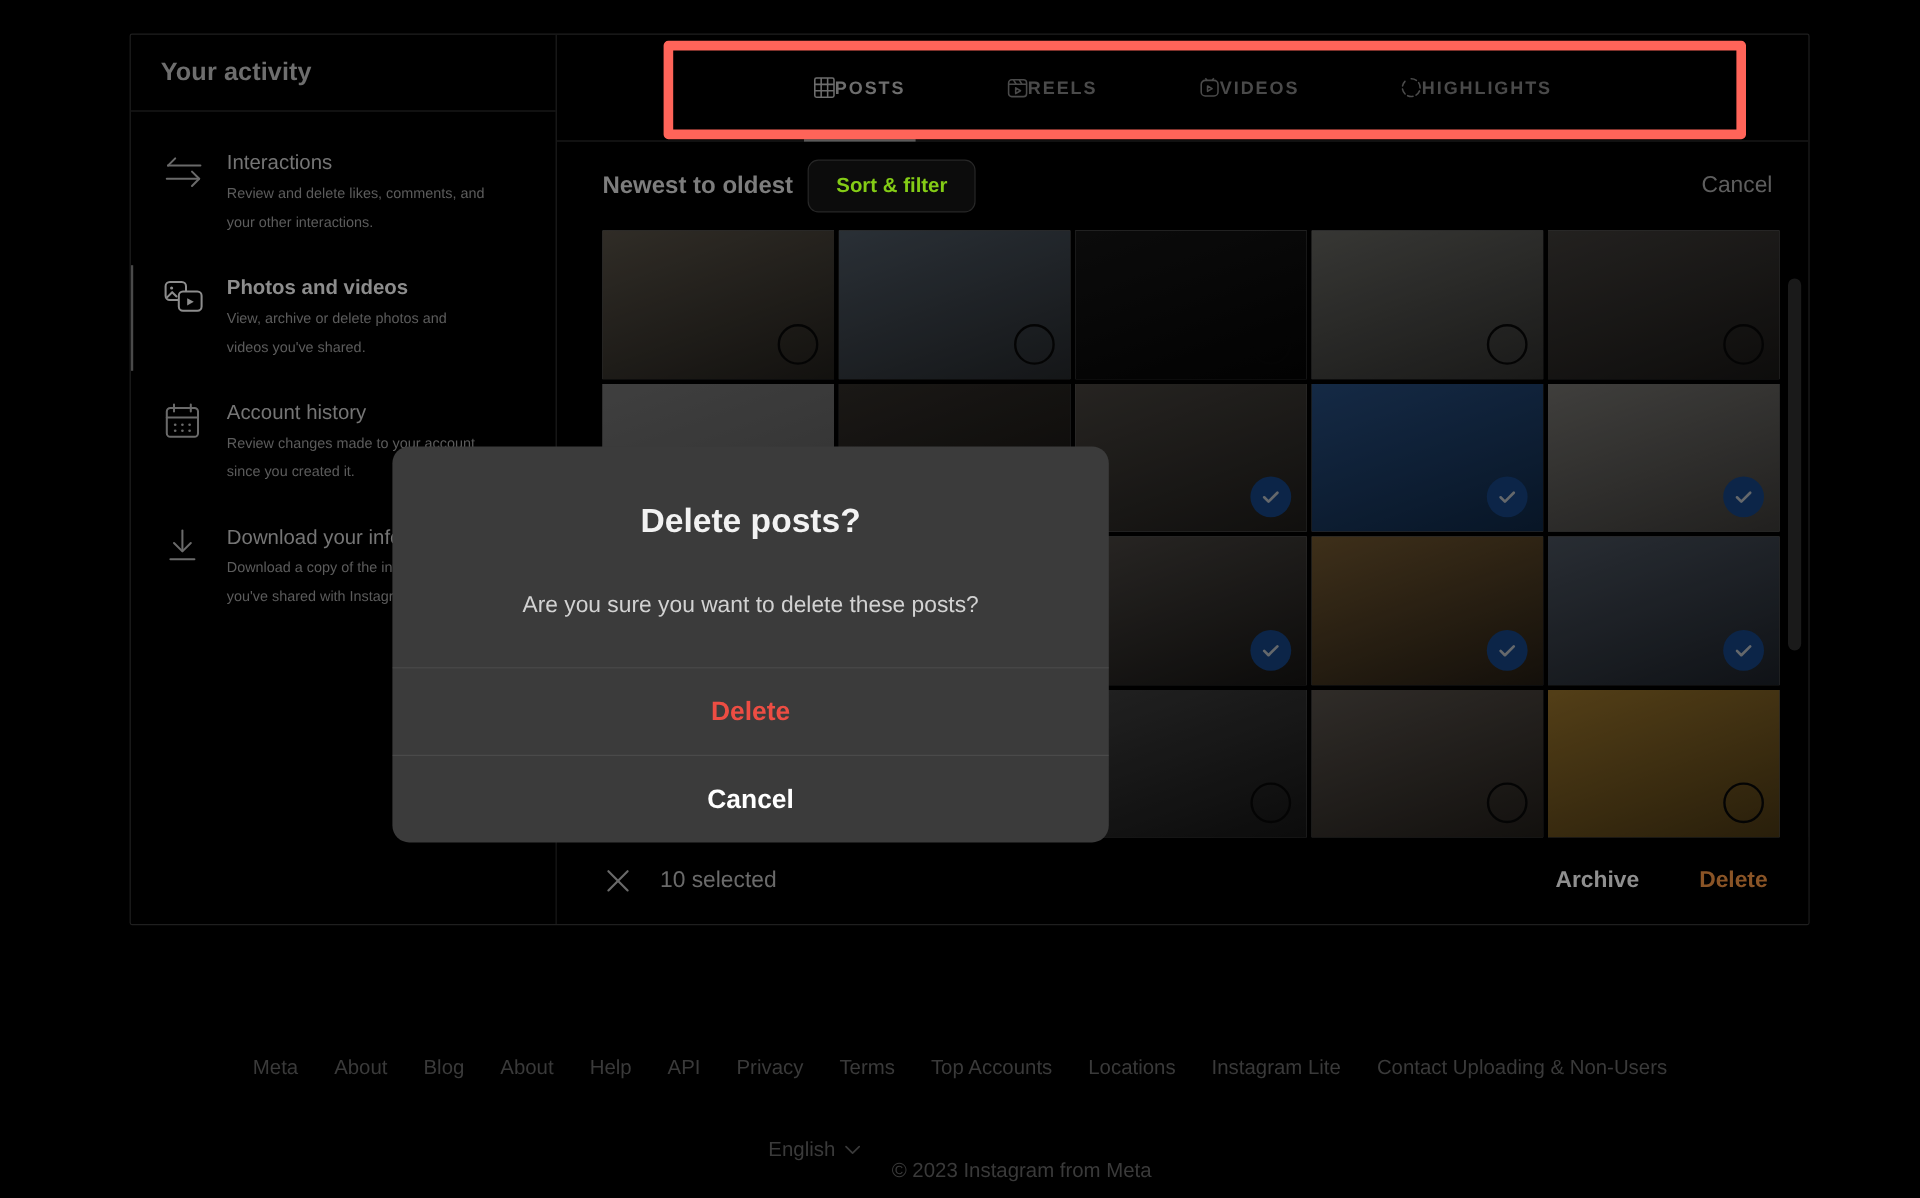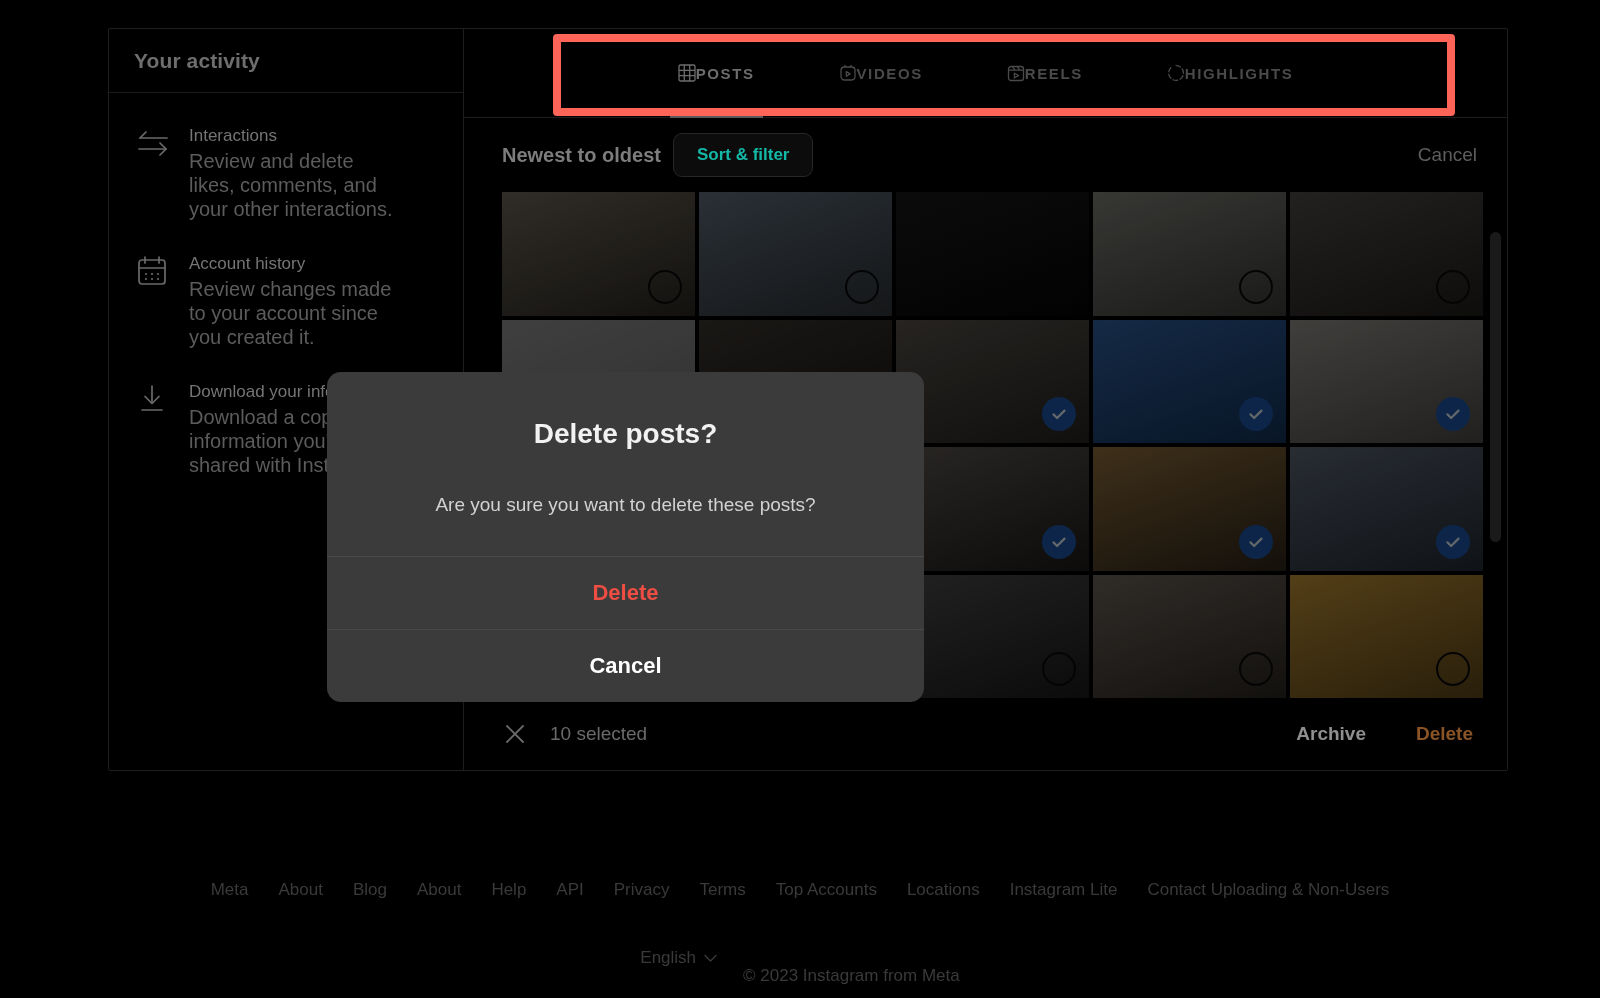--- a/index.html
+++ b/index.html
@@ -36,21 +36,21 @@
   }
   .nav-item.active::before {
     content: ""; position: absolute; left: 0; top: 8px; bottom: 8px;
     width: 2px; background: #4a4a4a;
   }
   .nav-icon { width: 36px; min-width: 36px; height: 36px; display: flex; align-items: center; justify-content: center; }
   .nav-icon svg { display: block; }
   .nav-text { max-width: 215px; }
   .nav-label { font-size: 17px; line-height: 22px; color: #757575; margin-bottom: 2px; }
   .nav-item.active .nav-label { color: #8d8d8d; font-weight: 700; }
-  .nav-desc { font-size: 20px; line-height: 24px; color: #5c5c5c; }
+  .nav-desc { font-size: 12px; line-height: 24px; color: #5c5c5c; }
 
   
   .content { flex: 1; position: relative; display: flex; flex-direction: column; min-width: 0; }
 
   
   .tabbar {
     height: 89px; display: flex; align-items: center; justify-content: center;
     gap: 0px; border-bottom: 1px solid #1d1d1d; position: relative;
   }
   .tab {
@@ -68,21 +68,21 @@
   }
 
   
   .sortrow {
     height: 74px; display: flex; align-items: center; gap: 12px;
     padding: 0 30px 0 38px; position: relative;
   }
   .sort-label { font-size: 20px; font-weight: 700; color: #7d7d7d; }
   .sort-filter-btn {
     background: #0c0c0c; border: 1px solid #272727; border-radius: 9px;
-    padding: 11px 23px; font-size: 17px; font-weight: 700; color: #14b8a6;
+    padding: 11px 23px; font-size: 17px; font-weight: 700; color: #84cc16;
   }
   .cancel-top { margin-left: auto; font-size: 19px; color: #5e5e5e; }
 
   
   .gridwrap { flex: 1; position: relative; overflow: hidden; }
   .grid {
     position: absolute; left: 38px; top: 0; right: 24px; bottom: 0;
     display: grid; grid-template-columns: repeat(5, 1fr);
     gap: 4px;
   }
@@ -181,20 +181,35 @@
               <path d="M3 21h27"></path>
                 <path d="M24 15l6 6-6 6"></path>
             </svg>
           </div>
           <div class="nav-text">
             <div class="nav-label">Interactions</div>
             <div class="nav-desc">Review and delete likes, comments, and your other interactions.</div>
           </div>
         </div>
 
+        <div class="nav-item active">
+          <div class="nav-icon">
+            <svg width="34" height="30" viewBox="0 0 34 30" fill="none" stroke="#8d8d8d" stroke-width="1.7" stroke-linejoin="round">
+              <rect x="2" y="3" width="17" height="15" rx="3.5"></rect>
+              <circle cx="7" cy="8" r="1.3" fill="#8d8d8d" stroke="none"></circle>
+              <path d="M3 16l4.5-4.5 4 4"></path>
+              <rect x="13" y="11" width="19" height="16" rx="3.5" fill="#000"></rect>
+              <path d="M20 16.5l5.5 3-5.5 3z" fill="#8d8d8d" stroke="none"></path>
+            </svg>
+          </div>
+          <div class="nav-text">
+            <div class="nav-label">Photos and videos</div>
+            <div class="nav-desc">View, archive or delete photos and videos you've shared.</div>
+          </div>
+        </div>
 
         <div class="nav-item">
           <div class="nav-icon">
             <svg width="34" height="32" viewBox="0 0 34 32" fill="none" stroke="#6a6a6a" stroke-width="1.7" stroke-linecap="round" stroke-linejoin="round">
               <rect x="3" y="5" width="26" height="24" rx="3"></rect>
               <path d="M9 2v6M23 2v6M3 13h26"></path>
               <circle cx="10" cy="19" r="1.1" fill="#6a6a6a" stroke="none"></circle>
               <circle cx="16" cy="19" r="1.1" fill="#6a6a6a" stroke="none"></circle>
               <circle cx="22" cy="19" r="1.1" fill="#6a6a6a" stroke="none"></circle>
               <circle cx="10" cy="24" r="1.1" fill="#6a6a6a" stroke="none"></circle>
@@ -235,38 +250,38 @@
               <rect x="1" y="1" width="16" height="16" rx="1.4"></rect>
               <path d="M6.3 1v16M11.7 1v16M1 6.3h16M1 11.7h16"></path>
             </svg>
           </span>
           <span class="tab-label">POSTS</span>
         </div>
 
         <div class="tab">
           <span class="tab-icon">
             <svg width="18" height="18" viewBox="0 0 18 18" fill="none" stroke="#4a4a4a" stroke-width="1.3" stroke-linejoin="round">
-              <rect x="2" y="3" width="14" height="13" rx="3.4"></rect>
-              <path d="M5.5 1.2l1.6 2M12.5 1.2l-1.6 2"></path>
-              <path d="M7.3 7.6l3.8 2.3-3.8 2.3z"></path>
-            </svg>
-          </span>
-          <span class="tab-label">VIDEOS</span>
-        </div>
-
-        <div class="tab">
-          <span class="tab-icon">
-            <svg width="18" height="18" viewBox="0 0 18 18" fill="none" stroke="#4a4a4a" stroke-width="1.3" stroke-linejoin="round">
               <rect x="1.5" y="2.5" width="15" height="14" rx="2.6"></rect>
               <path d="M1.5 6.2h15"></path>
                 <path d="M5.6 2.6l2.2 3.6M10.4 2.6l2.2 3.6"></path>
               <path d="M7.4 9.2l4 2.4-4 2.4z"></path>
             </svg>
           </span>
           <span class="tab-label">REELS</span>
+        </div>
+
+        <div class="tab">
+          <span class="tab-icon">
+            <svg width="18" height="18" viewBox="0 0 18 18" fill="none" stroke="#4a4a4a" stroke-width="1.3" stroke-linejoin="round">
+              <rect x="2" y="3" width="14" height="13" rx="3.4"></rect>
+              <path d="M5.5 1.2l1.6 2M12.5 1.2l-1.6 2"></path>
+              <path d="M7.3 7.6l3.8 2.3-3.8 2.3z"></path>
+            </svg>
+          </span>
+          <span class="tab-label">VIDEOS</span>
         </div>
 
         <div class="tab">
           <span class="tab-icon">
             <svg width="18" height="18" viewBox="0 0 18 18" fill="none" stroke="#4a4a4a" stroke-width="1.3" stroke-linecap="round">
               <path d="M9 1.6a7.4 7.4 0 1 1-5.2 2.2" stroke-dasharray="4.6 2.6"></path>
             </svg>
           </span>
           <span class="tab-label">HIGHLIGHTS</span>
         </div>

